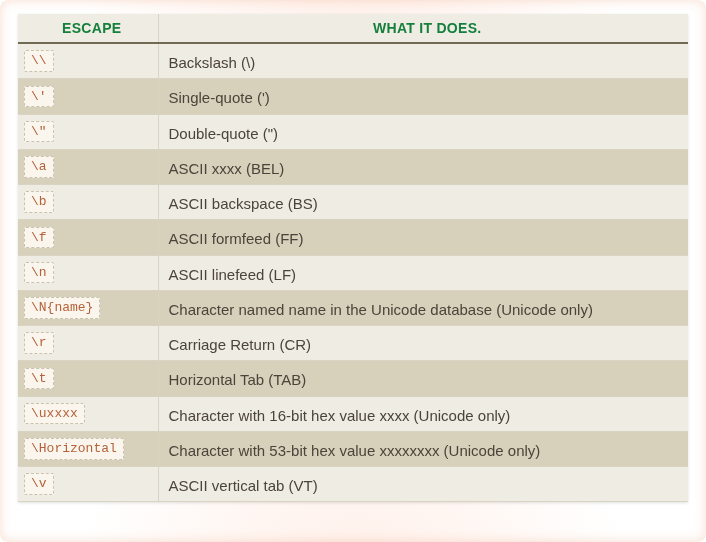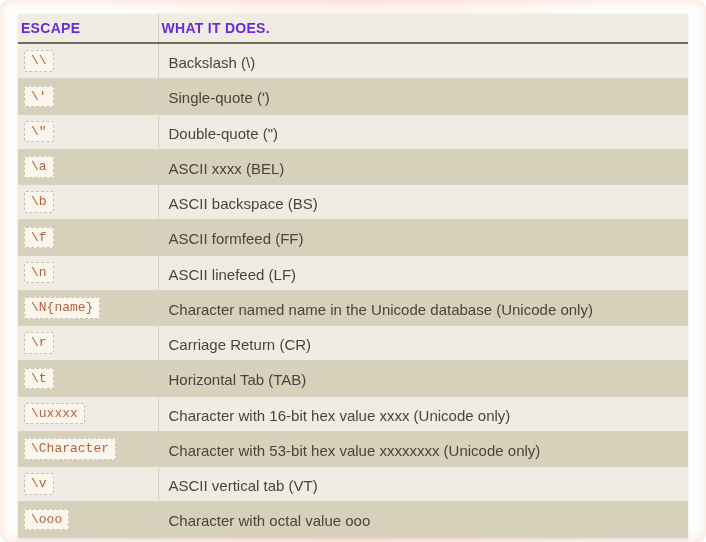--- a/index.html
+++ b/index.html
@@ -26,26 +26,26 @@
   }
   table {
     width: 100%;
     border-collapse: collapse;
     table-layout: fixed;
     box-shadow: 0 1px 3px rgba(0,0,0,0.12);
   }
   col.escape-col { width: 140px; }
   thead th {
     background: #efece4;
-    color: #6d28d9;
+    color: #15803d;
     font-weight: 700;
     letter-spacing: 0.02em;
     font-size: 14px;
-    text-align: left;
-    padding: 6px 8px 6px 3px;
+    text-align: center;
+    padding: 6px 8px 6px 16px;
     border-right: 1px solid #d9d3c3;
   }
   thead th:last-child { border-right: none; }
   thead tr { border-bottom: 2px solid #716a52; }
   tbody tr { border-bottom: 1px solid #d9d3c3; }
   tbody tr:nth-child(odd)  td { background: #efece4; }
   tbody tr:nth-child(even) td { background: #d7d1bc; }
   td {
     padding: 9px 10px 5px 10px;
     vertical-align: middle;
@@ -125,26 +125,22 @@
         </tr>
         <tr>
           <td class="escape-cell"><span class="code">\t</span></td>
           <td class="desc">Horizontal Tab (TAB)</td>
         </tr>
         <tr>
           <td class="escape-cell"><span class="code">\uxxxx</span></td>
           <td class="desc">Character with 16-bit hex value xxxx (Unicode only)</td>
         </tr>
         <tr>
-          <td class="escape-cell"><span class="code">\Character</span></td>
+          <td class="escape-cell"><span class="code">\Horizontal</span></td>
           <td class="desc">Character with 53-bit hex value xxxxxxxx (Unicode only)</td>
         </tr>
         <tr>
           <td class="escape-cell"><span class="code">\v</span></td>
           <td class="desc">ASCII vertical tab (VT)</td>
         </tr>
-        <tr>
-          <td class="escape-cell"><span class="code">\ooo</span></td>
-          <td class="desc">Character with octal value ooo</td>
-        </tr>
       </tbody>
   </table>
 </div>
 
 </body></html>

